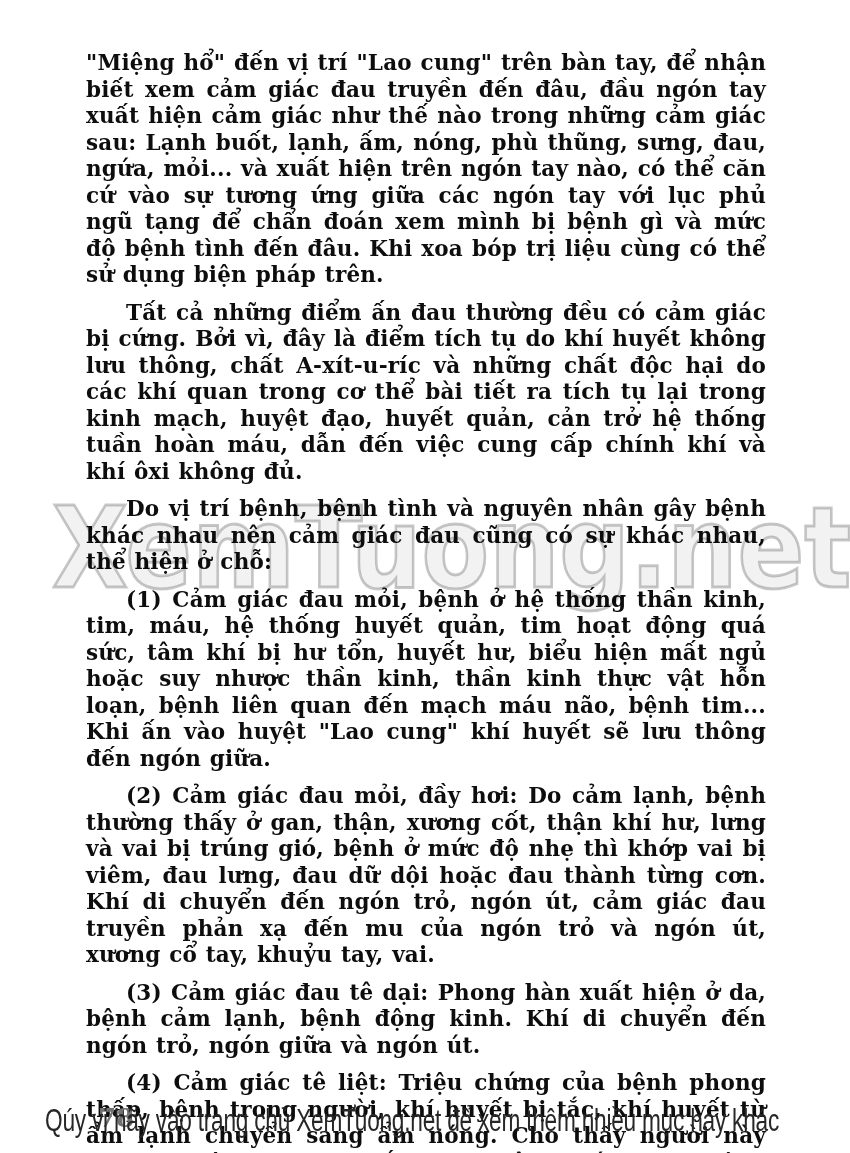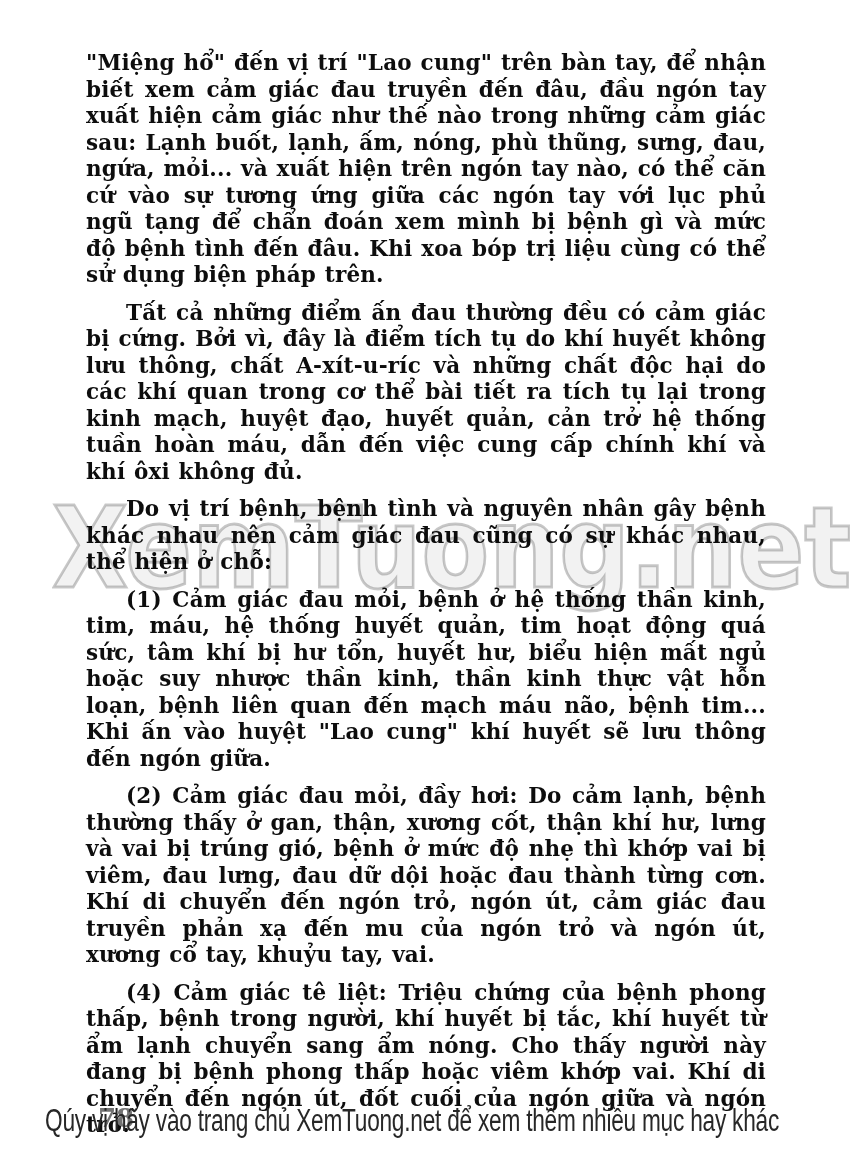--- a/index.html
+++ b/index.html
@@ -82,20 +82,21 @@
 <body>
 
 <div class="page">
 
   <div class="content">
     <p class="no-indent">"Miệng hổ" đến vị trí "Lao cung" trên bàn tay, để nhận biết xem cảm giác đau truyền đến đâu, đầu ngón tay xuất hiện cảm giác như thế nào trong những cảm giác sau: Lạnh buốt, lạnh, ấm, nóng, phù thũng, sưng, đau, ngứa, mỏi... và xuất hiện trên ngón tay nào, có thể căn cứ vào sự tương ứng giữa các ngón tay với lục phủ ngũ tạng để chẩn đoán xem mình bị bệnh gì và mức độ bệnh tình đến đâu. Khi xoa bóp trị liệu cùng có thể sử dụng biện pháp trên.</p>
     <p>Tất cả những điểm ấn đau thường đều có cảm giác bị cứng. Bởi vì, đây là điểm tích tụ do khí huyết không lưu thông, chất A-xít-u-ríc và những chất độc hại do các khí quan trong cơ thể bài tiết ra tích tụ lại trong kinh mạch, huyệt đạo, huyết quản, cản trở hệ thống tuần hoàn máu, dẫn đến việc cung cấp chính khí và khí ôxi không đủ.</p>
     <p>Do vị trí bệnh, bệnh tình và nguyên nhân gây bệnh khác nhau nên cảm giác đau cũng có sự khác nhau, thể hiện ở chỗ:</p>
     <p>(1) Cảm giác đau mỏi, bệnh ở hệ thống thần kinh, tim, máu, hệ thống huyết quản, tim hoạt động quá sức, tâm khí bị hư tổn, huyết hư, biểu hiện mất ngủ hoặc suy nhược thần kinh, thần kinh thực vật hỗn loạn, bệnh liên quan đến mạch máu não, bệnh tim... Khi ấn vào huyệt "Lao cung" khí huyết sẽ lưu thông đến ngón giữa.</p>
     <p>(2) Cảm giác đau mỏi, đầy hơi: Do cảm lạnh, bệnh thường thấy ở gan, thận, xương cốt, thận khí hư, lưng và vai bị trúng gió, bệnh ở mức độ nhẹ thì khớp vai bị viêm, đau lưng, đau dữ dội hoặc đau thành từng cơn. Khí di chuyển đến ngón trỏ, ngón út, cảm giác đau truyền phản xạ đến mu của ngón trỏ và ngón út, xương cổ tay, khuỷu tay, vai.</p>
+    <p>(3) Cảm giác đau tê dại: Phong hàn xuất hiện ở da, bệnh cảm lạnh, bệnh động kinh. Khí di chuyển đến ngón trỏ, ngón giữa và ngón út.</p>
     <p>(4) Cảm giác tê liệt: Triệu chứng của bệnh phong thấp, bệnh trong người, khí huyết bị tắc, khí huyết từ ẩm lạnh chuyển sang ẩm nóng. Cho thấy người này đang bị bệnh phong thấp hoặc viêm khớp vai. Khí di chuyển đến ngón út, đốt cuối của ngón giữa và ngón trỏ.</p>
 
   </div>
 
   <div class="watermark">XemTuong.net</div>
 
   <span class="page-number">78</span>
 
   <div class="footer-note">Qúy vị hãy vào trang chủ XemTuong.net để xem thêm nhiều mục hay khác</div>
 

